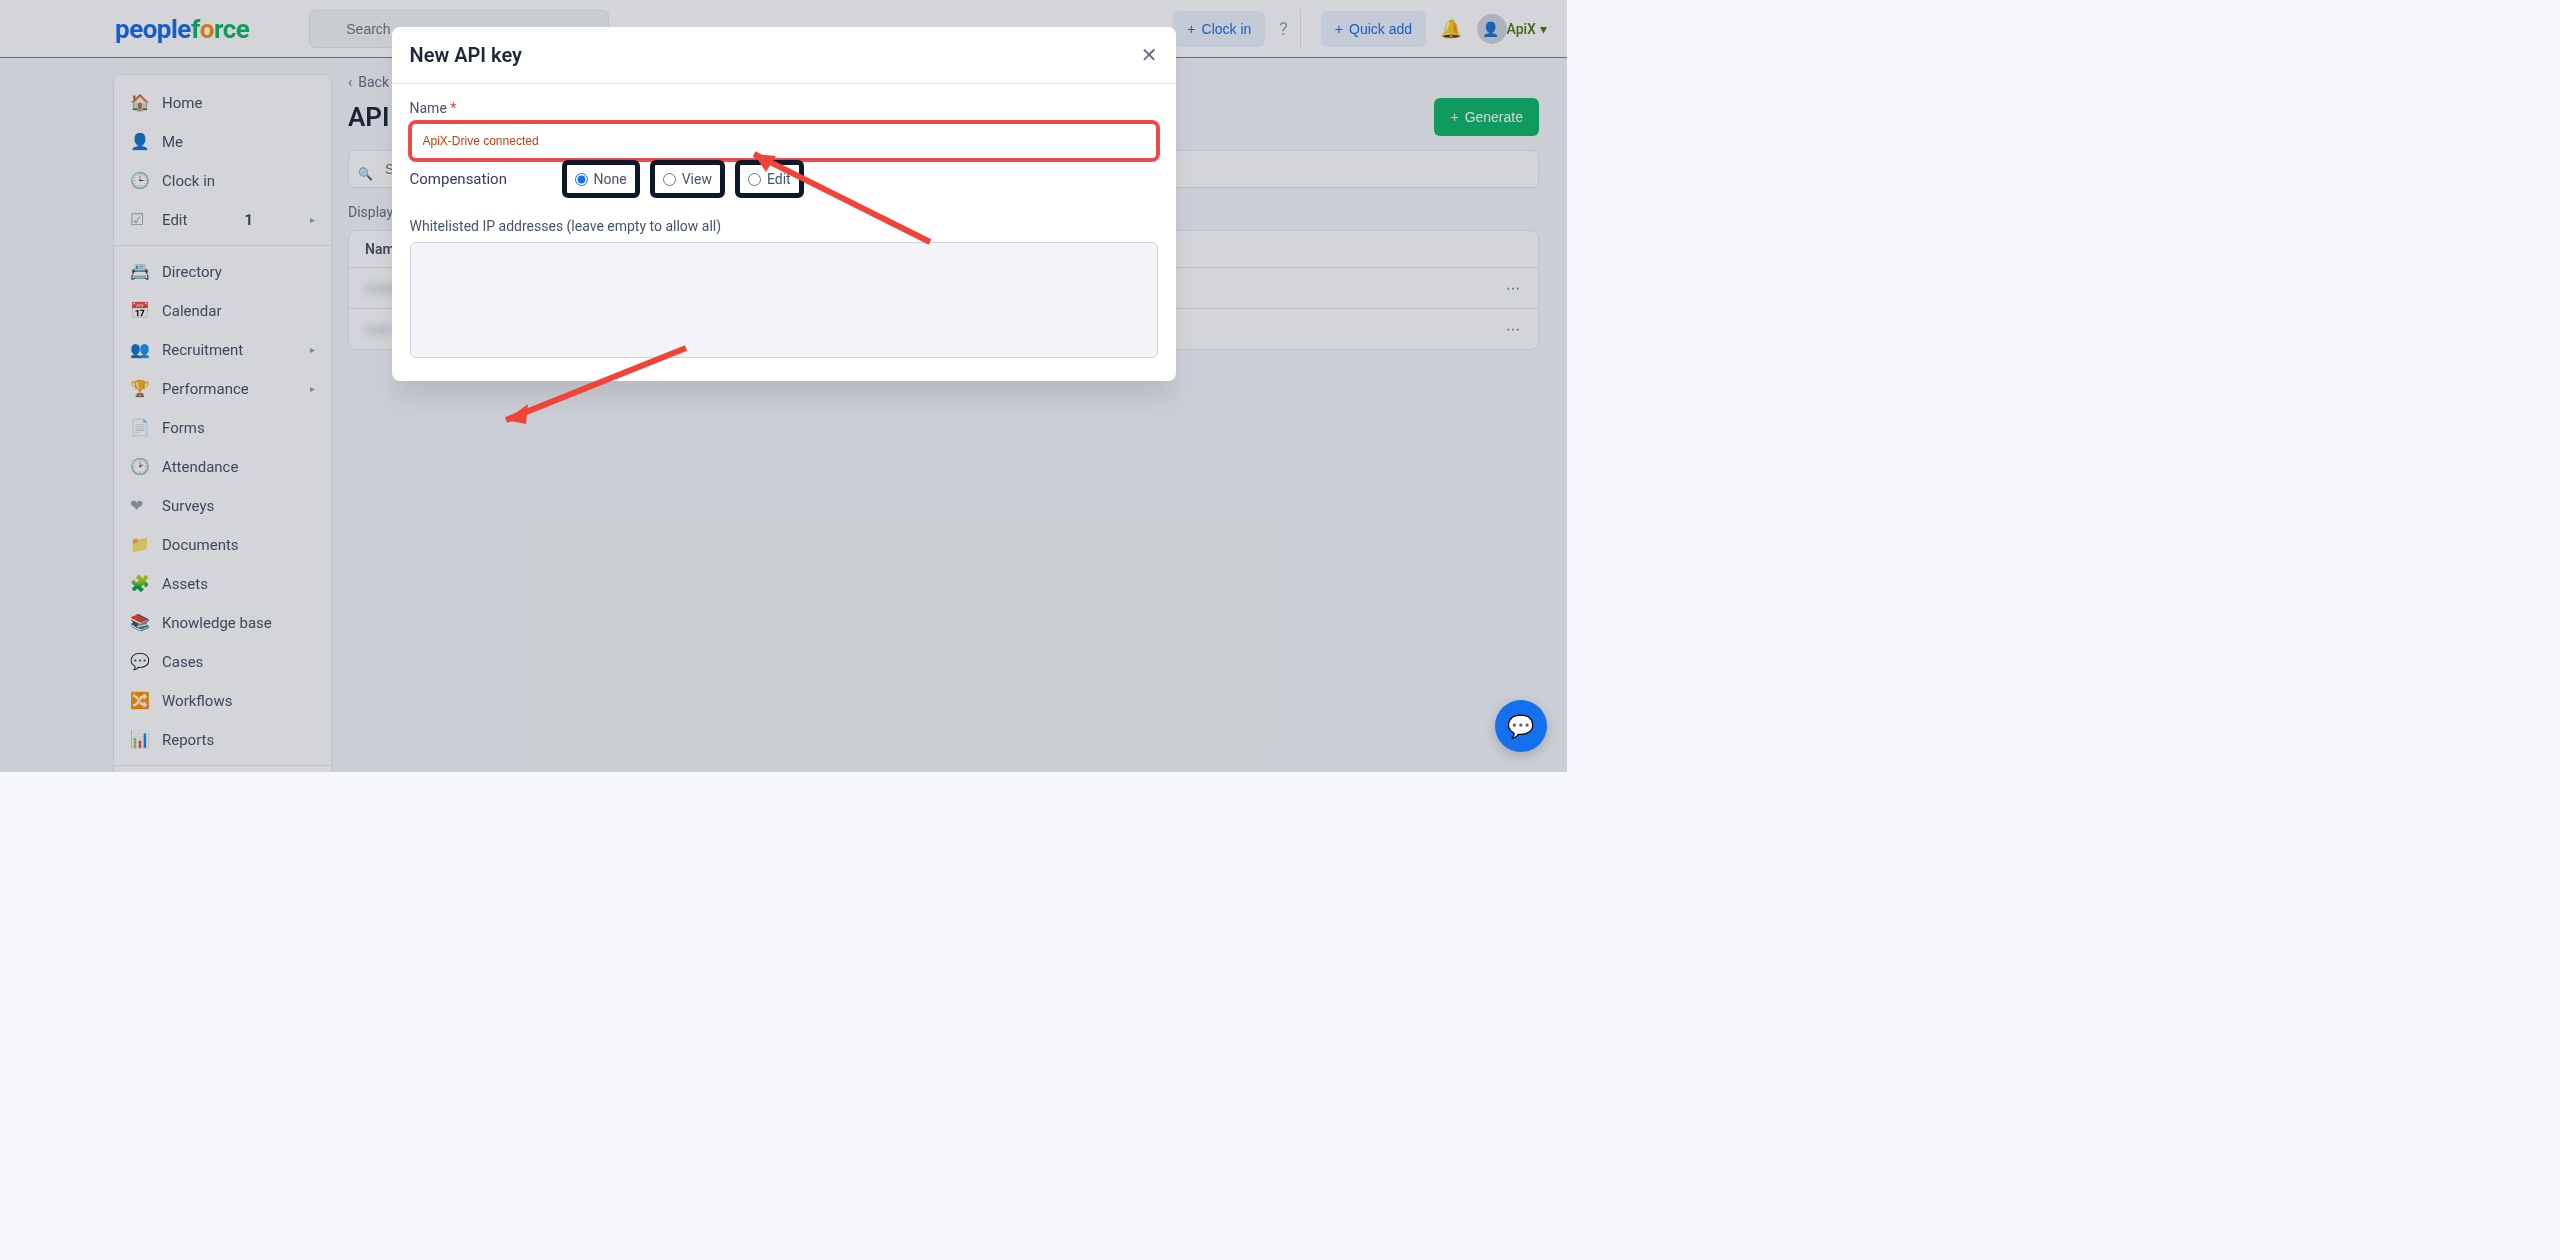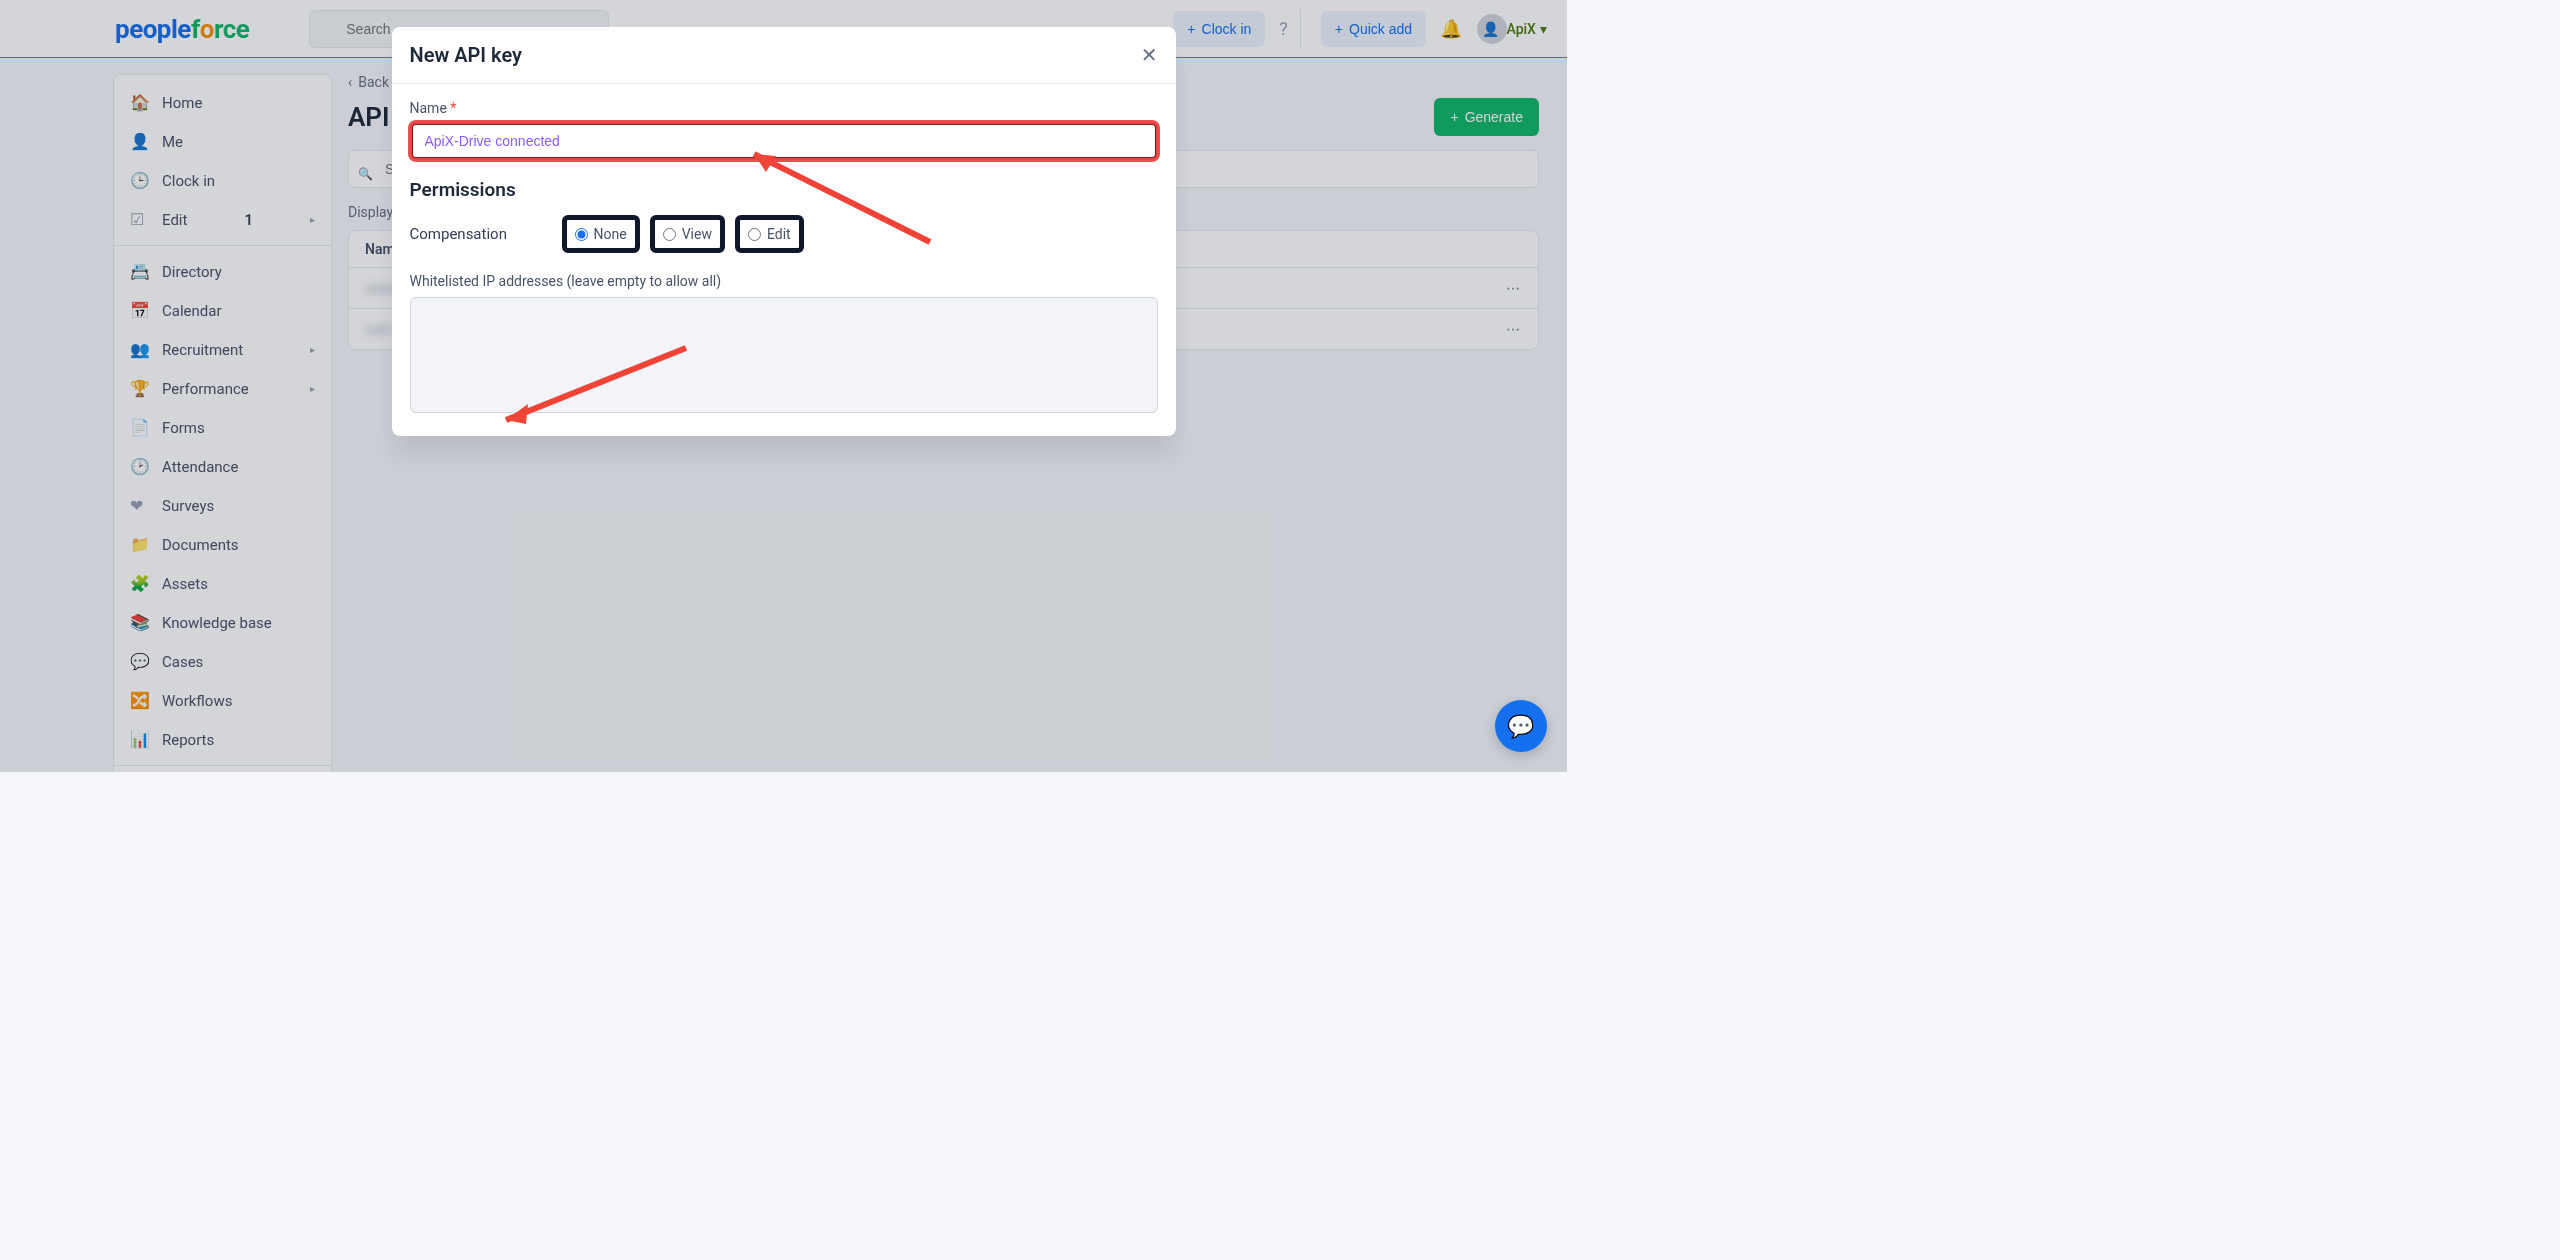--- a/index.html
+++ b/index.html
@@ -205,25 +205,25 @@
       border-bottom: 1px solid #e4e7ec;
     }
     .modal-title { font-size: 20px; font-weight: 600; color: #1d2939; }
     .modal-close { margin-left: auto; font-size: 20px; color: #667085; cursor: pointer; background:none;border:none;}
     .modal-body { padding: 16px 18px 20px; }
     .form-label { font-size: 14px; color: #475467; margin-bottom: 6px; display:block;}
     .form-label .req { color: #f04438; }
     .name-input {
       width: 100%;
       height: 38px;
-      border: 3px solid #7f1d1d;
+      border: 1px solid #7f1d1d;
       border-radius: 6px;
       padding: 0 12px;
-      font-size: 14px;
-      color: #8b5cf6;
+      font-size: 12px;
+      color: #c2410c;
       outline: 4px solid rgba(239,68,68,.95);
       outline-offset: -2px;
     }
     .permissions-title { font-size: 19px; font-weight: 600; color: #1d2939; margin: 18px 0 14px; }
     .perm-row { display:flex; align-items:center; gap: 32px; margin-bottom: 20px;}
     .perm-label { font-size: 15px; color: #344054; width:120px;}
     .radio-pill {
       border: 5px solid #0f172a;
       border-radius: 6px;
       padding: 6px 8px;
@@ -430,21 +430,20 @@
   <div class="modal">
     <div class="modal-header">
       <div class="modal-title">New API key</div>
       <button class="modal-close">✕</button>
     </div>
     <div class="modal-body">
       <label class="form-label">
         <span>Name</span> <span class="req">*</span>
       </label>
       <input class="name-input" value="ApiX-Drive connected" style="">
-      <div class="permissions-title">Permissions</div>
       <div class="perm-row">
         <div class="perm-label">Compensation</div>
         <div class="perm-radios">
           <label class="radio-pill">
             <input type="radio" name="comp" checked="" style="">
             <span>None</span>
           </label>
           <label class="radio-pill">
             <input type="radio" name="comp" style="">
             <span>View</span>

